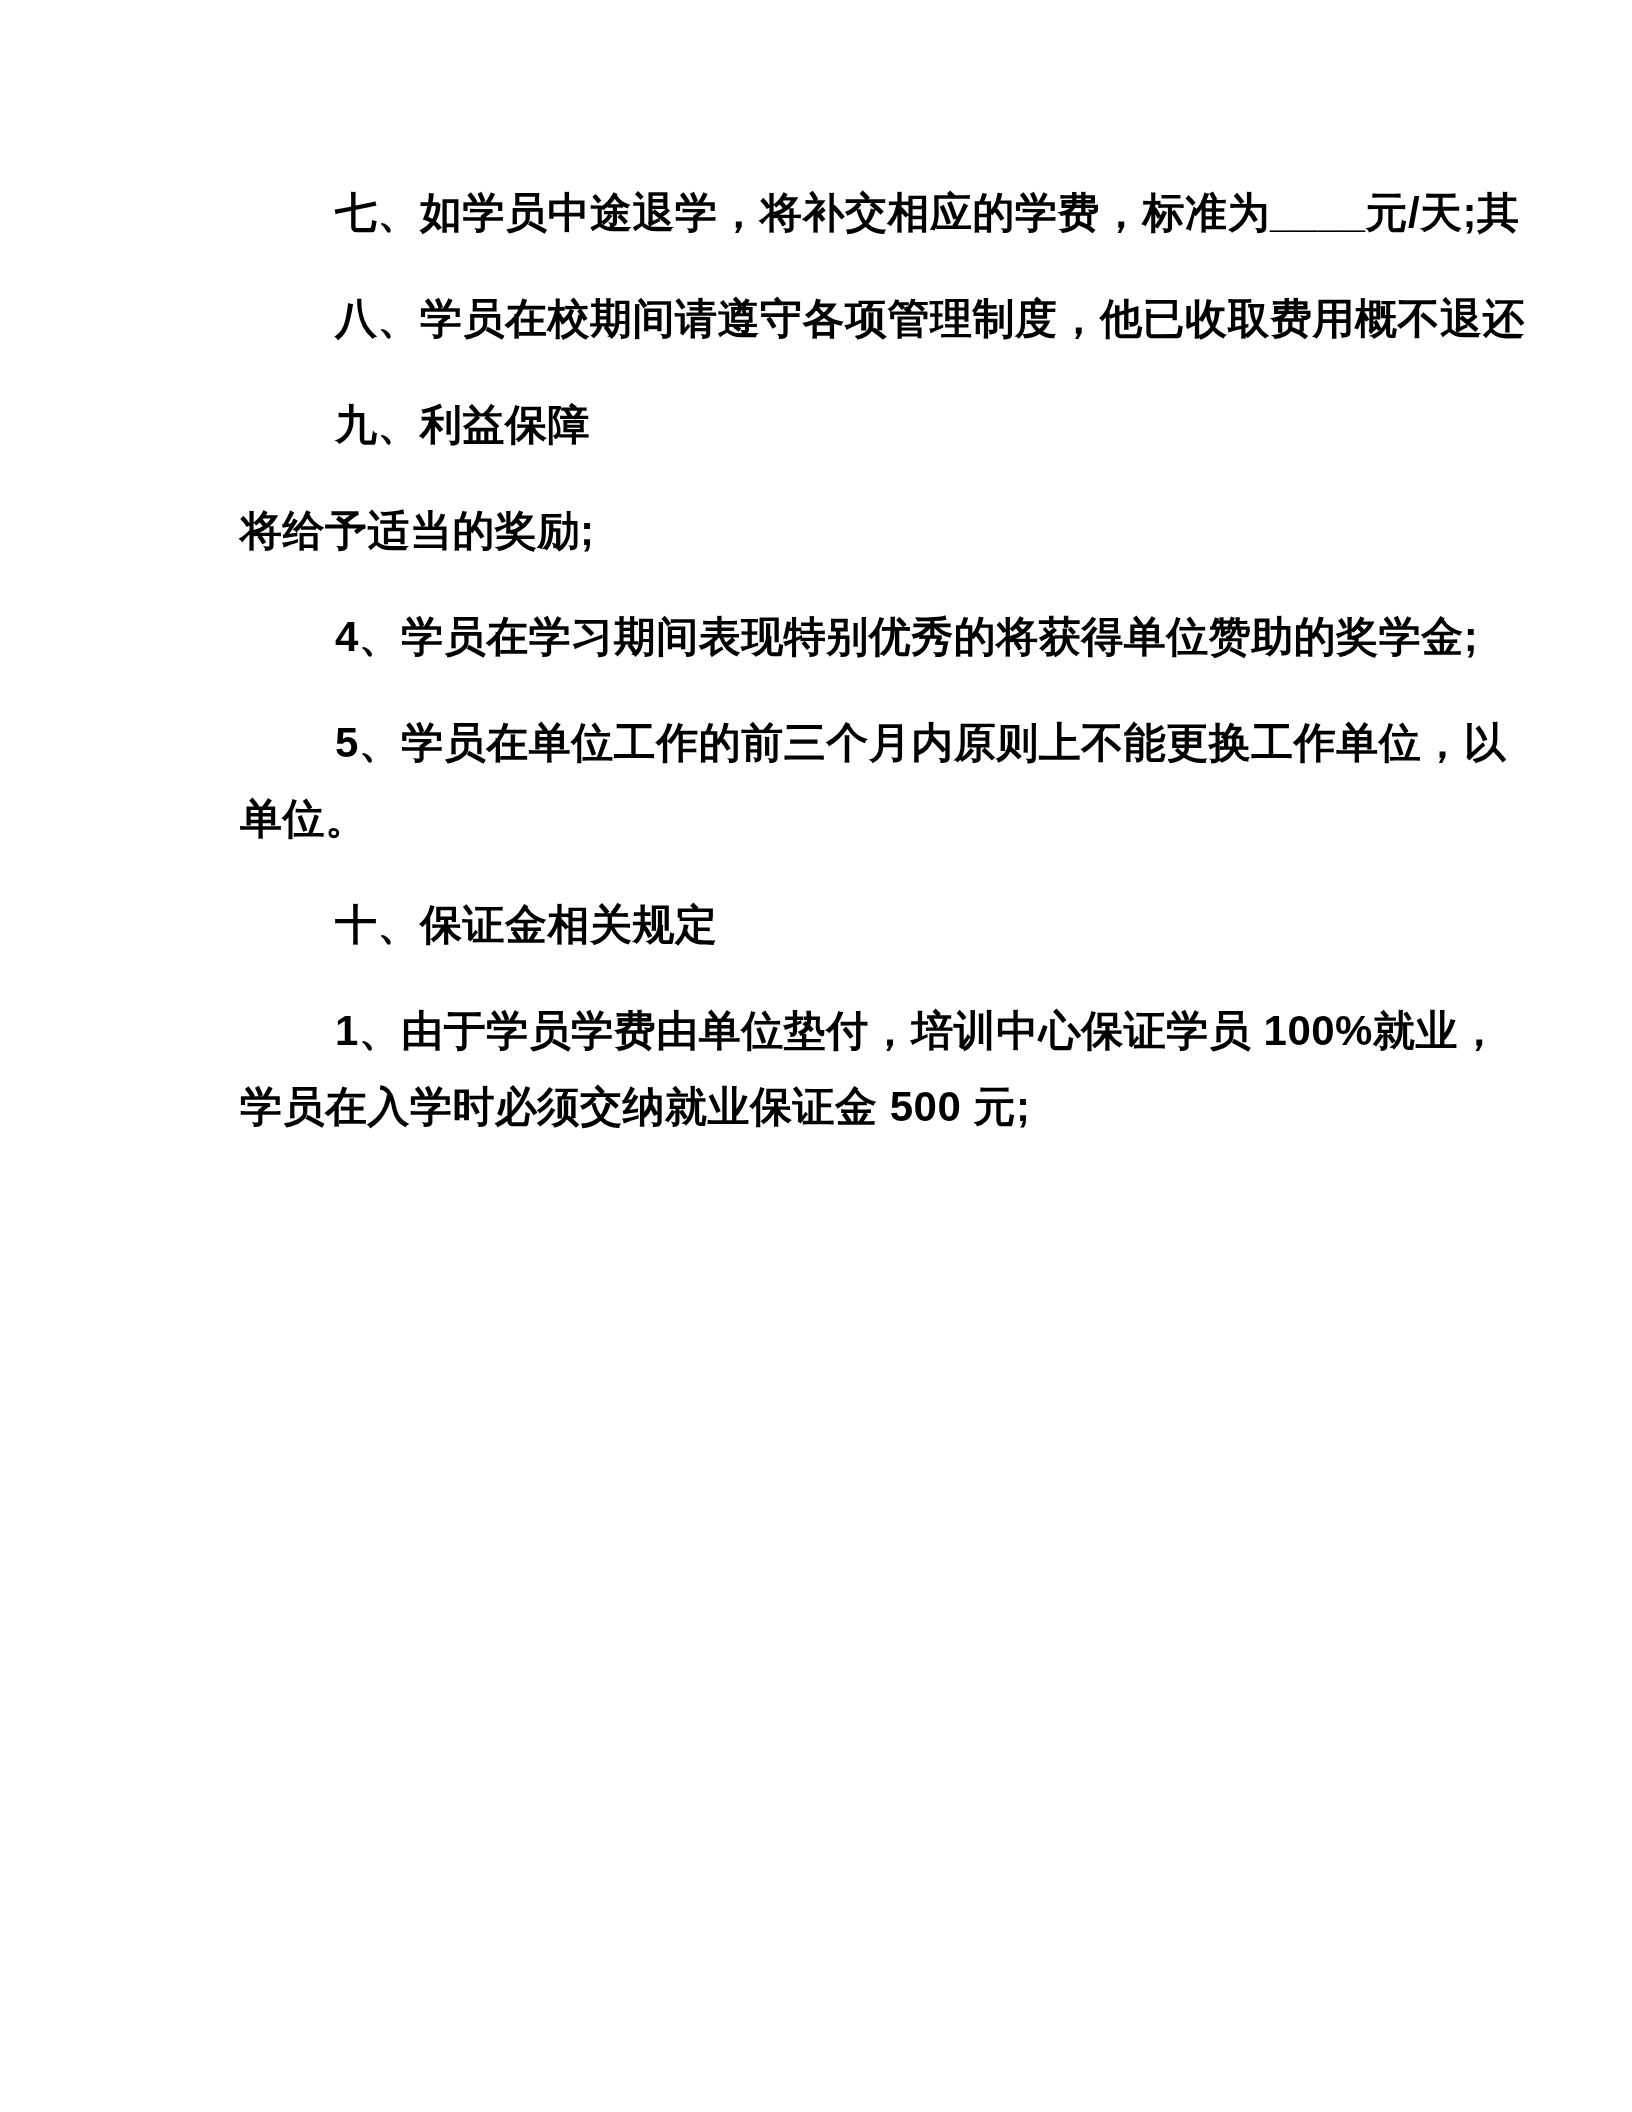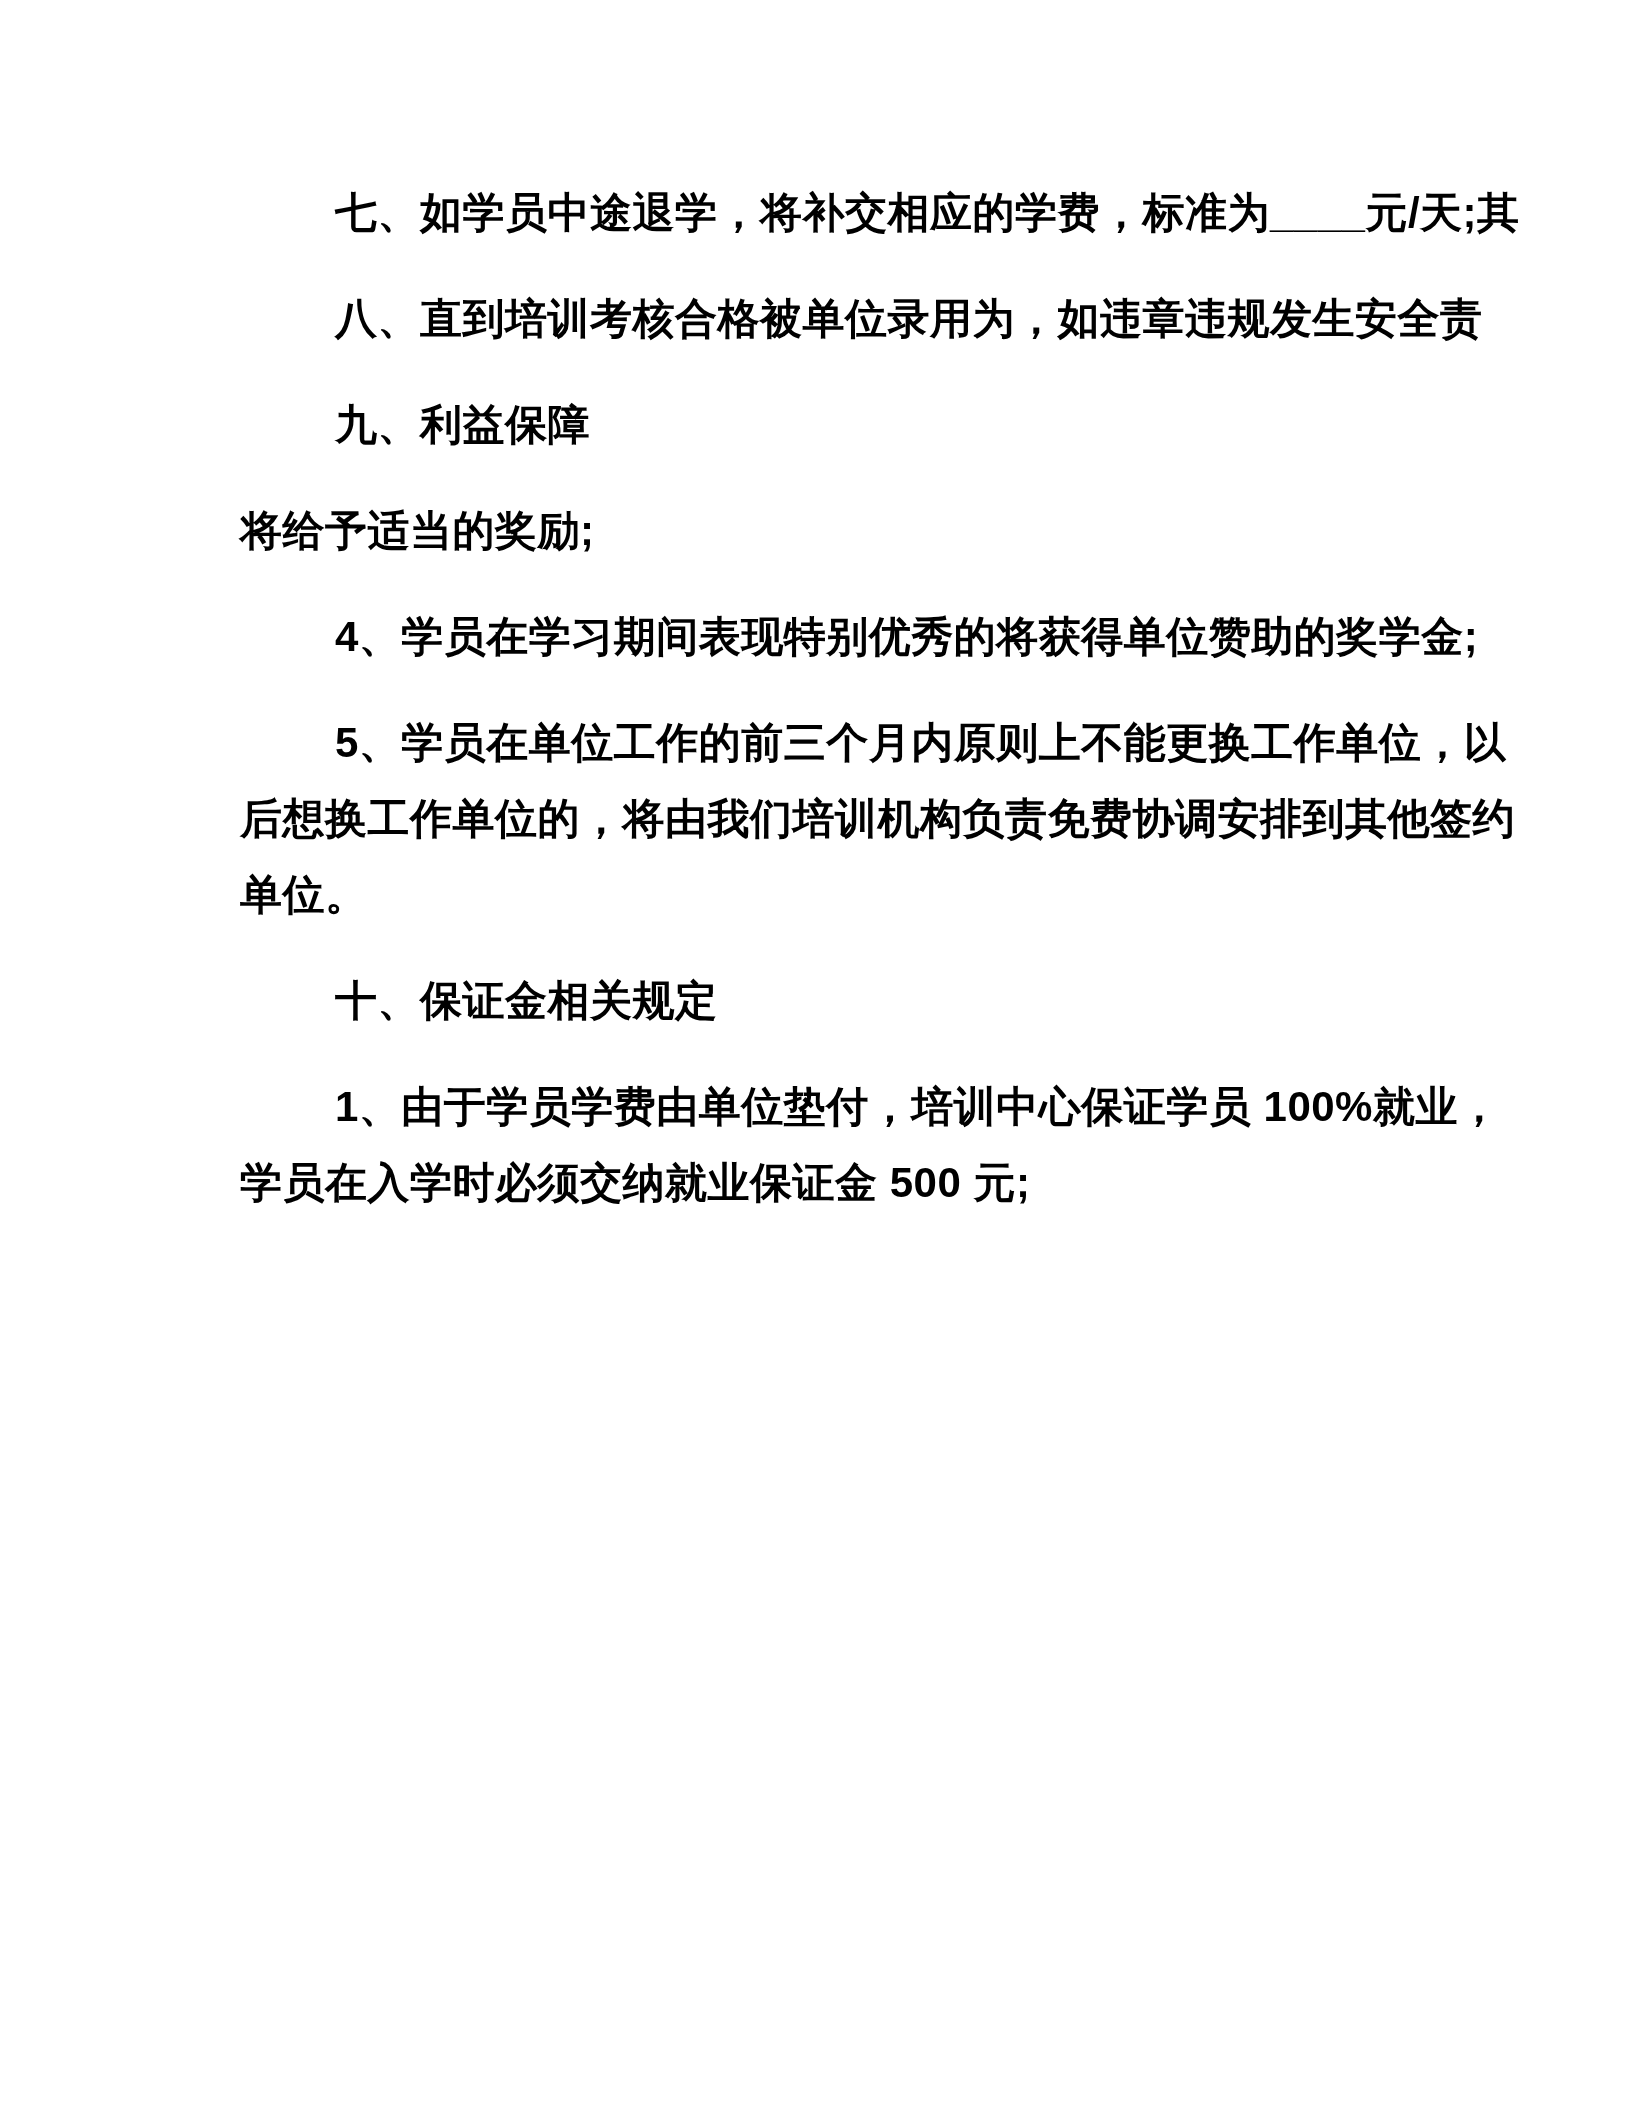--- a/index.html
+++ b/index.html
@@ -36,34 +36,33 @@
 </style>
 </head>
 <body style="background: rgb(255, 255, 255);">
 
 <div class="page">
   <div class="doc" style="color: rgb(0, 0, 0);">
       <div class="para">
         <div class="line indent">七、如学员中途退学，将补交相应的学费，标准为____元/天;其</div>
       </div>
       <div class="para">
-        <div class="line indent">八、直到培训考核合格被单位录用为，如违章违规发生安全责</div>
+        <div class="line indent">八、学员在校期间请遵守各项管理制度，他已收取费用概不退还</div>
       </div>
       <div class="para">
         <div class="line indent">九、利益保障</div>
       </div>
       <div class="para">
         <div class="line">将给予适当的奖励;</div>
       </div>
       <div class="para">
         <div class="line indent">4、学员在学习期间表现特别优秀的将获得单位赞助的奖学金;</div>
       </div>
       <div class="para">
         <div class="line indent">5、学员在单位工作的前三个月内原则上不能更换工作单位，以</div>
-        <div class="line">后想换工作单位的，将由我们培训机构负责免费协调安排到其他签约</div>
         <div class="line">单位。</div>
       </div>
       <div class="para">
         <div class="line indent">十、保证金相关规定</div>
       </div>
       <div class="para">
         <div class="line indent">1、由于学员学费由单位垫付，培训中心保证学员 100%就业，</div>
         <div class="line">学员在入学时必须交纳就业保证金 500 元;</div>
       </div>
     </div>

